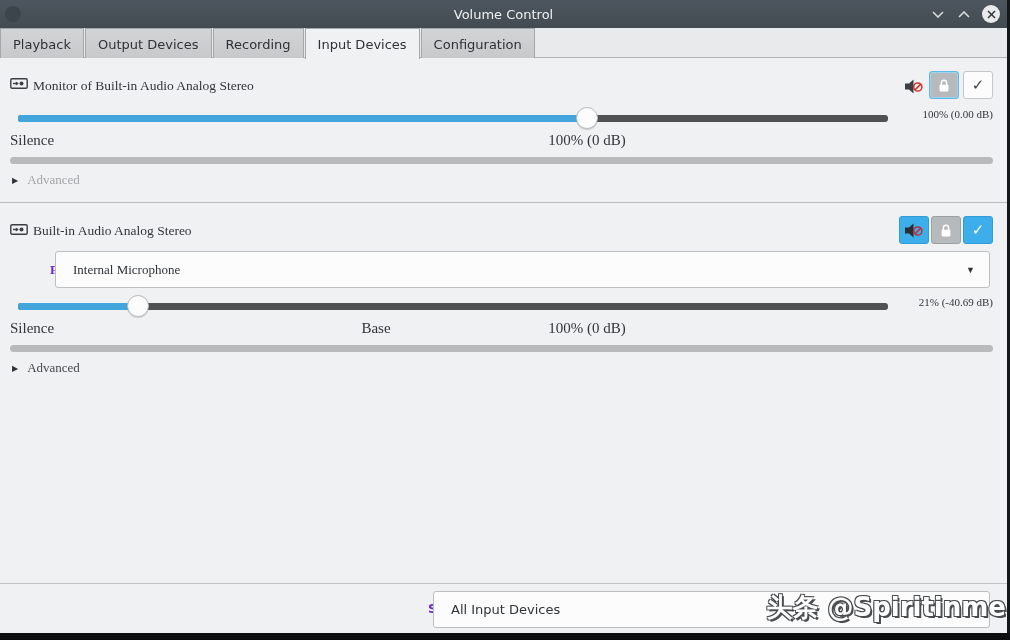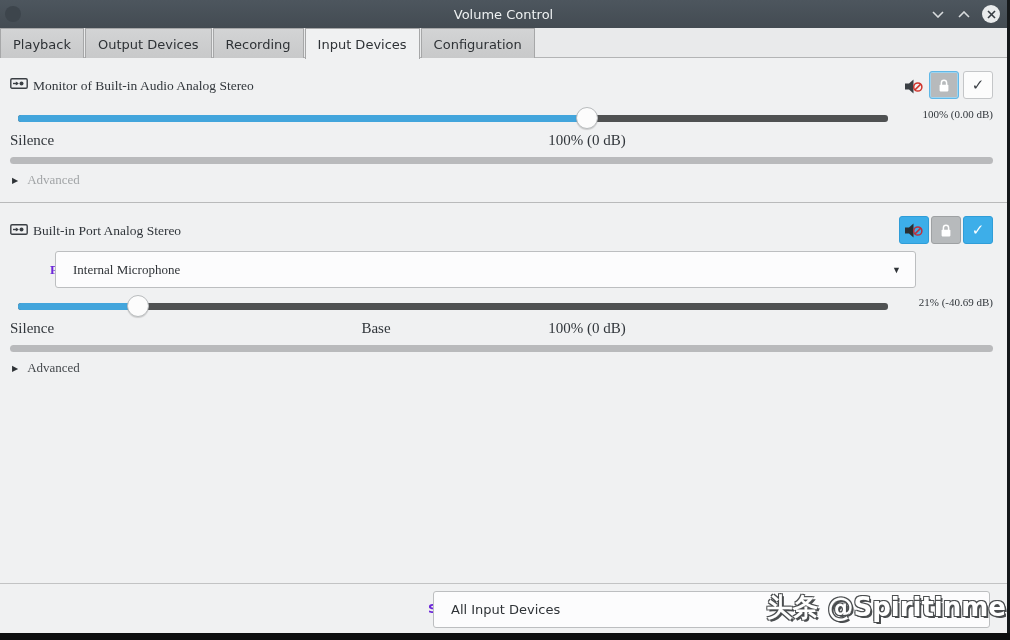--- a/index.html
+++ b/index.html
@@ -158,41 +158,41 @@
     </div>
 
     <div class="hsep" style="top:144px;"></div>
 
     <svg class="dev-icon" style="left:10px; top:164px;" width="18" height="15" viewBox="0 0 18 15">
       <rect x="0.8" y="2.8" width="16.4" height="9.4" rx="1.2" fill="none" stroke="#3a3f44" stroke-width="1.4"></rect>
       <circle cx="11.5" cy="7.5" r="2" fill="#3a3f44"></circle>
       <line x1="3" y1="7.5" x2="8" y2="7.5" stroke="#3a3f44" stroke-width="1.4"></line>
       <polygon points="8.8,7.5 5.8,5.6 5.8,9.4" fill="#3a3f44"></polygon>
     </svg>
-    <div class="dev-name" style="left:33px; top:165px;">Built-in Port Analog Stereo</div>
+    <div class="dev-name" style="left:33px; top:165px;">Built-in Audio Analog Stereo</div>
 
     <div class="sq-btn btn-blue" style="left:899px; top:158px;">
       <svg width="20" height="17" viewBox="0 0 20 17">
         <polygon points="1,5.5 5,5.5 9.5,1.5 9.5,15.5 5,11.5 1,11.5" fill="#2a2f33"></polygon>
         <circle cx="13.8" cy="9" r="4.1" fill="none" stroke="#c02f3c" stroke-width="1.5"></circle>
         <line x1="11" y1="11.9" x2="16.7" y2="6.1" stroke="#c02f3c" stroke-width="1.5"></line>
       </svg>
     </div>
     <div class="sq-btn btn-gray" style="left:931px; top:158px;">
       <svg width="14" height="15" viewBox="0 0 14 15">
         <path d="M4.4,7 V4.8 a2.6,2.6 0 0 1 5.2,0 V7" fill="none" stroke="#ffffff" stroke-width="1.5"></path>
         <rect x="2.6" y="6.8" width="8.8" height="6.6" rx="0.8" fill="#ffffff"></rect>
       </svg>
     </div>
     <div class="sq-btn btn-blue" style="left:963px; top:158px;">
       <span class="check-white">✓</span>
     </div>
 
     <div class="field-label" style="left:10px; top:204px;">Port:</div>
-    <div class="combo" style="left:55px; top:193px; width:861px; height:37px;">
+    <div class="combo" style="left:55px; top:193px; width:935px; height:37px;">
       <span class="combo-text">Internal Microphone</span>
       <span class="combo-arrow">▼</span>
     </div>
 
     <div class="vol-label" style="top:238px;">21% (-40.69 dB)</div>
 
     <div class="slider" style="top:237px;">
       <div class="track"></div>
       <div class="fill" style="width: 13.8%;"></div>
       <div class="handle" style="left: 13.8%;"></div>

